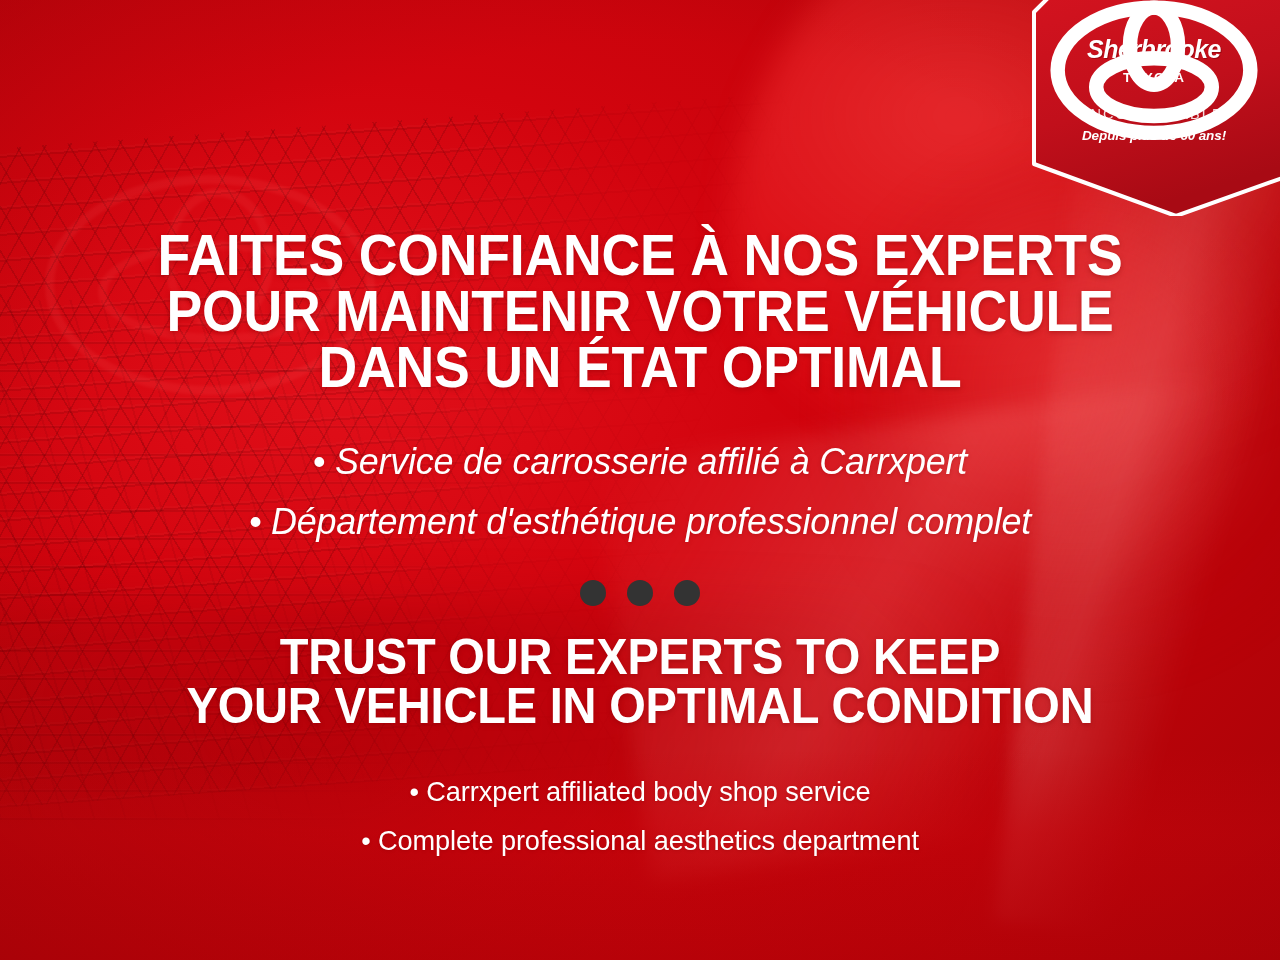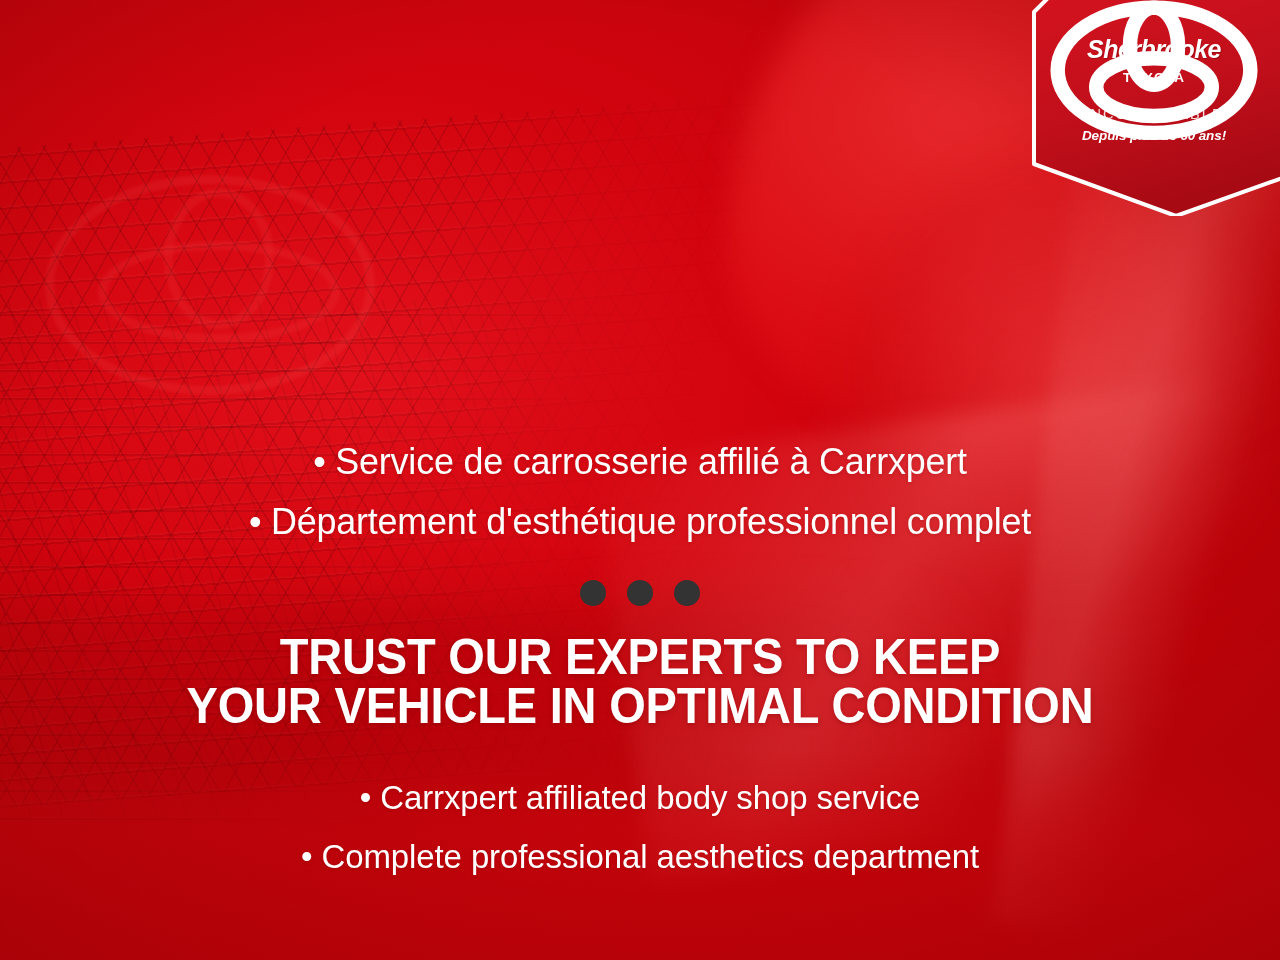--- a/index.html
+++ b/index.html
@@ -217,20 +217,21 @@
 
   .bullets-fr {
     position: absolute;
     top: 432px;
     left: 0; right: 0;
     font-size: 37px;
     font-weight: normal;
     line-height: 1.62;
     letter-spacing: -0.2px;
     text-shadow: 0 1px 4px rgba(120,0,4,.28);
+    font-style: italic;
   }
   .bullets-fr .bl { display: block; transform: scaleX(.97); }
 
   .dots {
     position: absolute;
     top: 580px;
     left: 0; right: 0;
     display: flex;
     justify-content: center;
     gap: 21px;
@@ -246,21 +247,21 @@
     top: 633px;
     font-size: 50px;
     padding: 0 19px;
   }
   .headline-en .ln { display: block; transform: scaleX(.94); }
 
   .bullets-en {
     position: absolute;
     top: 768px;
     left: 0; right: 0;
-    font-size: 34px;
+    font-size: 28px;
     font-weight: normal;
     line-height: 1.74;
     letter-spacing: -0.1px;
     text-shadow: 0 1px 3px rgba(120,0,4,.26);
   }
   .bullets-en .bl { display: block; transform: scaleX(.97); }
 </style>
 </head>
 <body>
 
@@ -303,20 +304,25 @@
         </svg>
         <span class="toyota-word">TOYOTA</span>
       </div>
       <div class="badge-tag">INCOMPARABLE</div>
       <div class="badge-sub">Depuis plus de 60 ans!</div>
     </div>
   </div>
 
   <div class="content">
 
+    <div class="headline headline-fr">
+      <span class="ln">FAITES CONFIANCE À NOS EXPERTS</span>
+      <span class="ln">POUR MAINTENIR VOTRE VÉHICULE</span>
+      <span class="ln">DANS UN ÉTAT OPTIMAL</span>
+    </div>
 
     <div class="bullets-fr">
       <span class="bl">• Service de carrosserie affilié à Carrxpert</span>
       <span class="bl">• Département d'esthétique professionnel complet</span>
     </div>
 
     <div class="dots">
       <span class="dot"></span>
       <span class="dot"></span>
       <span class="dot"></span>

